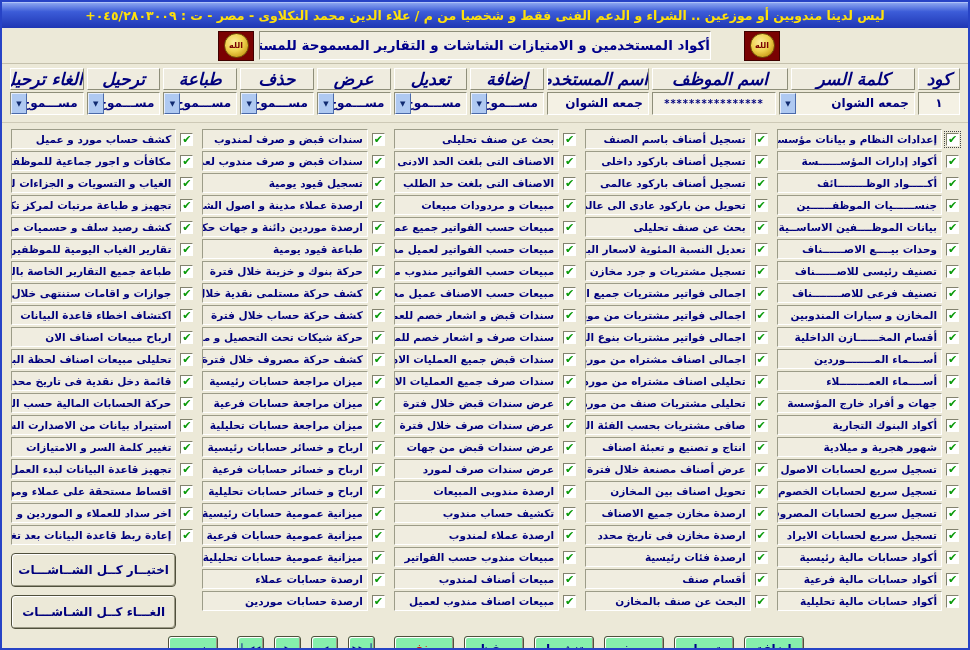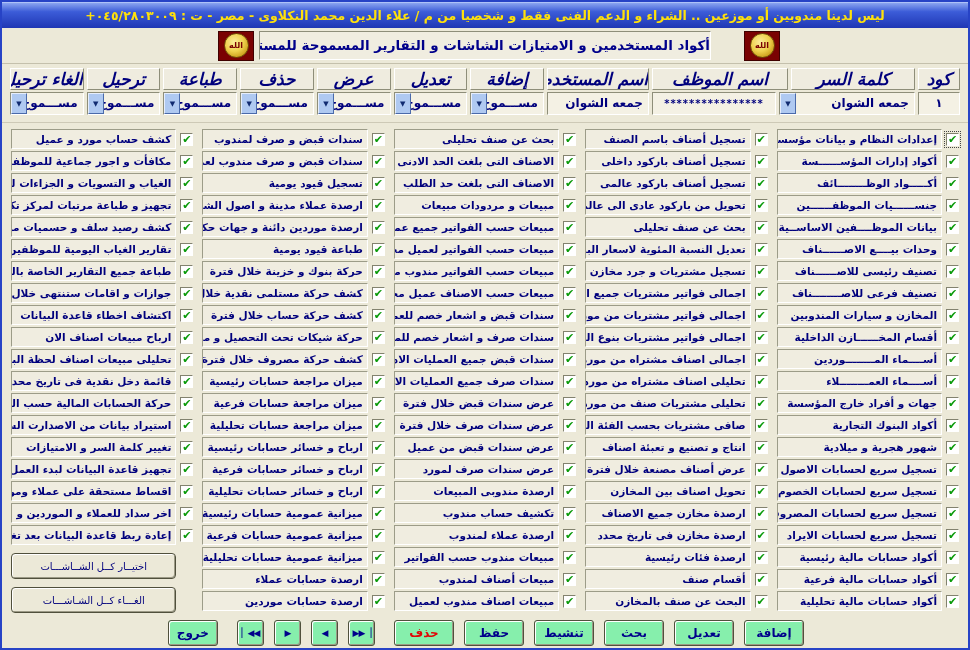--- a/index.html
+++ b/index.html
@@ -72,24 +72,24 @@
     color:#0A9A0A;font-size:11px;line-height:11px;text-align:center;font-weight:bold;
   }
   .chk.focused{outline:1px dotted #444;outline-offset:1px;}
   .glabel{
     flex:1;min-width:0;height:20px;line-height:18px;
     background:#F0EDE0;border:1px solid;border-color:#9C9C88 #FFFFFF #FFFFFF #9C9C88;
     color:#00007D;font-size:10.5px;font-weight:bold;text-align:right;
     padding:0 4px 0 2px;white-space:nowrap;overflow:hidden;
   }
   .bigbtn{
-    display:block;width:calc(100% - 17px);margin:8px 17px 0 0;height:26px;
+    display:block;width:calc(100% - 17px);margin:8px 17px 0 0;height:34px;
     background:#ECE9D8;border:1px solid #50503C;border-radius:4px;
     box-shadow:inset 1px 1px 0 #FFFFFF,inset -1px -1px 0 #9C9A86;
-    color:#00007D;font-size:10px;font-weight:normal;white-space:nowrap;overflow:hidden;cursor:pointer;
+    color:#00007D;font-size:12px;font-weight:bold;white-space:nowrap;overflow:hidden;cursor:pointer;
   }
   
   .bbar{display:flex;align-items:center;gap:10px;padding:7px 164px 0 8px;}
   .btn{
     height:26px;min-width:60px;padding:0 8px;
     background:#86efac;border:1px solid #50503C;border-radius:3px;
     box-shadow:inset 1px 1px 0 #FFFFFF,inset -1px -1px 0 #9C9A86;
     color:#00008B;font-size:12px;font-weight:bold;white-space:nowrap;cursor:pointer;
   }
   .btn.nav{min-width:27px;width:27px;padding:0;font-size:9px;direction:ltr;letter-spacing:-1px;}
@@ -402,21 +402,21 @@
         <div class="gitem">
           <span class="chk">✔</span>
           <span class="glabel">عرض سندات قبض خلال فترة</span>
         </div>
         <div class="gitem">
           <span class="chk">✔</span>
           <span class="glabel">عرض سندات صرف خلال فترة</span>
         </div>
         <div class="gitem">
           <span class="chk">✔</span>
-          <span class="glabel">عرض سندات قبض من عميل</span>
+          <span class="glabel">عرض سندات قبض من جهات</span>
         </div>
         <div class="gitem">
           <span class="chk">✔</span>
           <span class="glabel">عرض سندات صرف لمورد</span>
         </div>
         <div class="gitem">
           <span class="chk">✔</span>
           <span class="glabel">ارصدة مندوبى المبيعات</span>
         </div>
         <div class="gitem">

